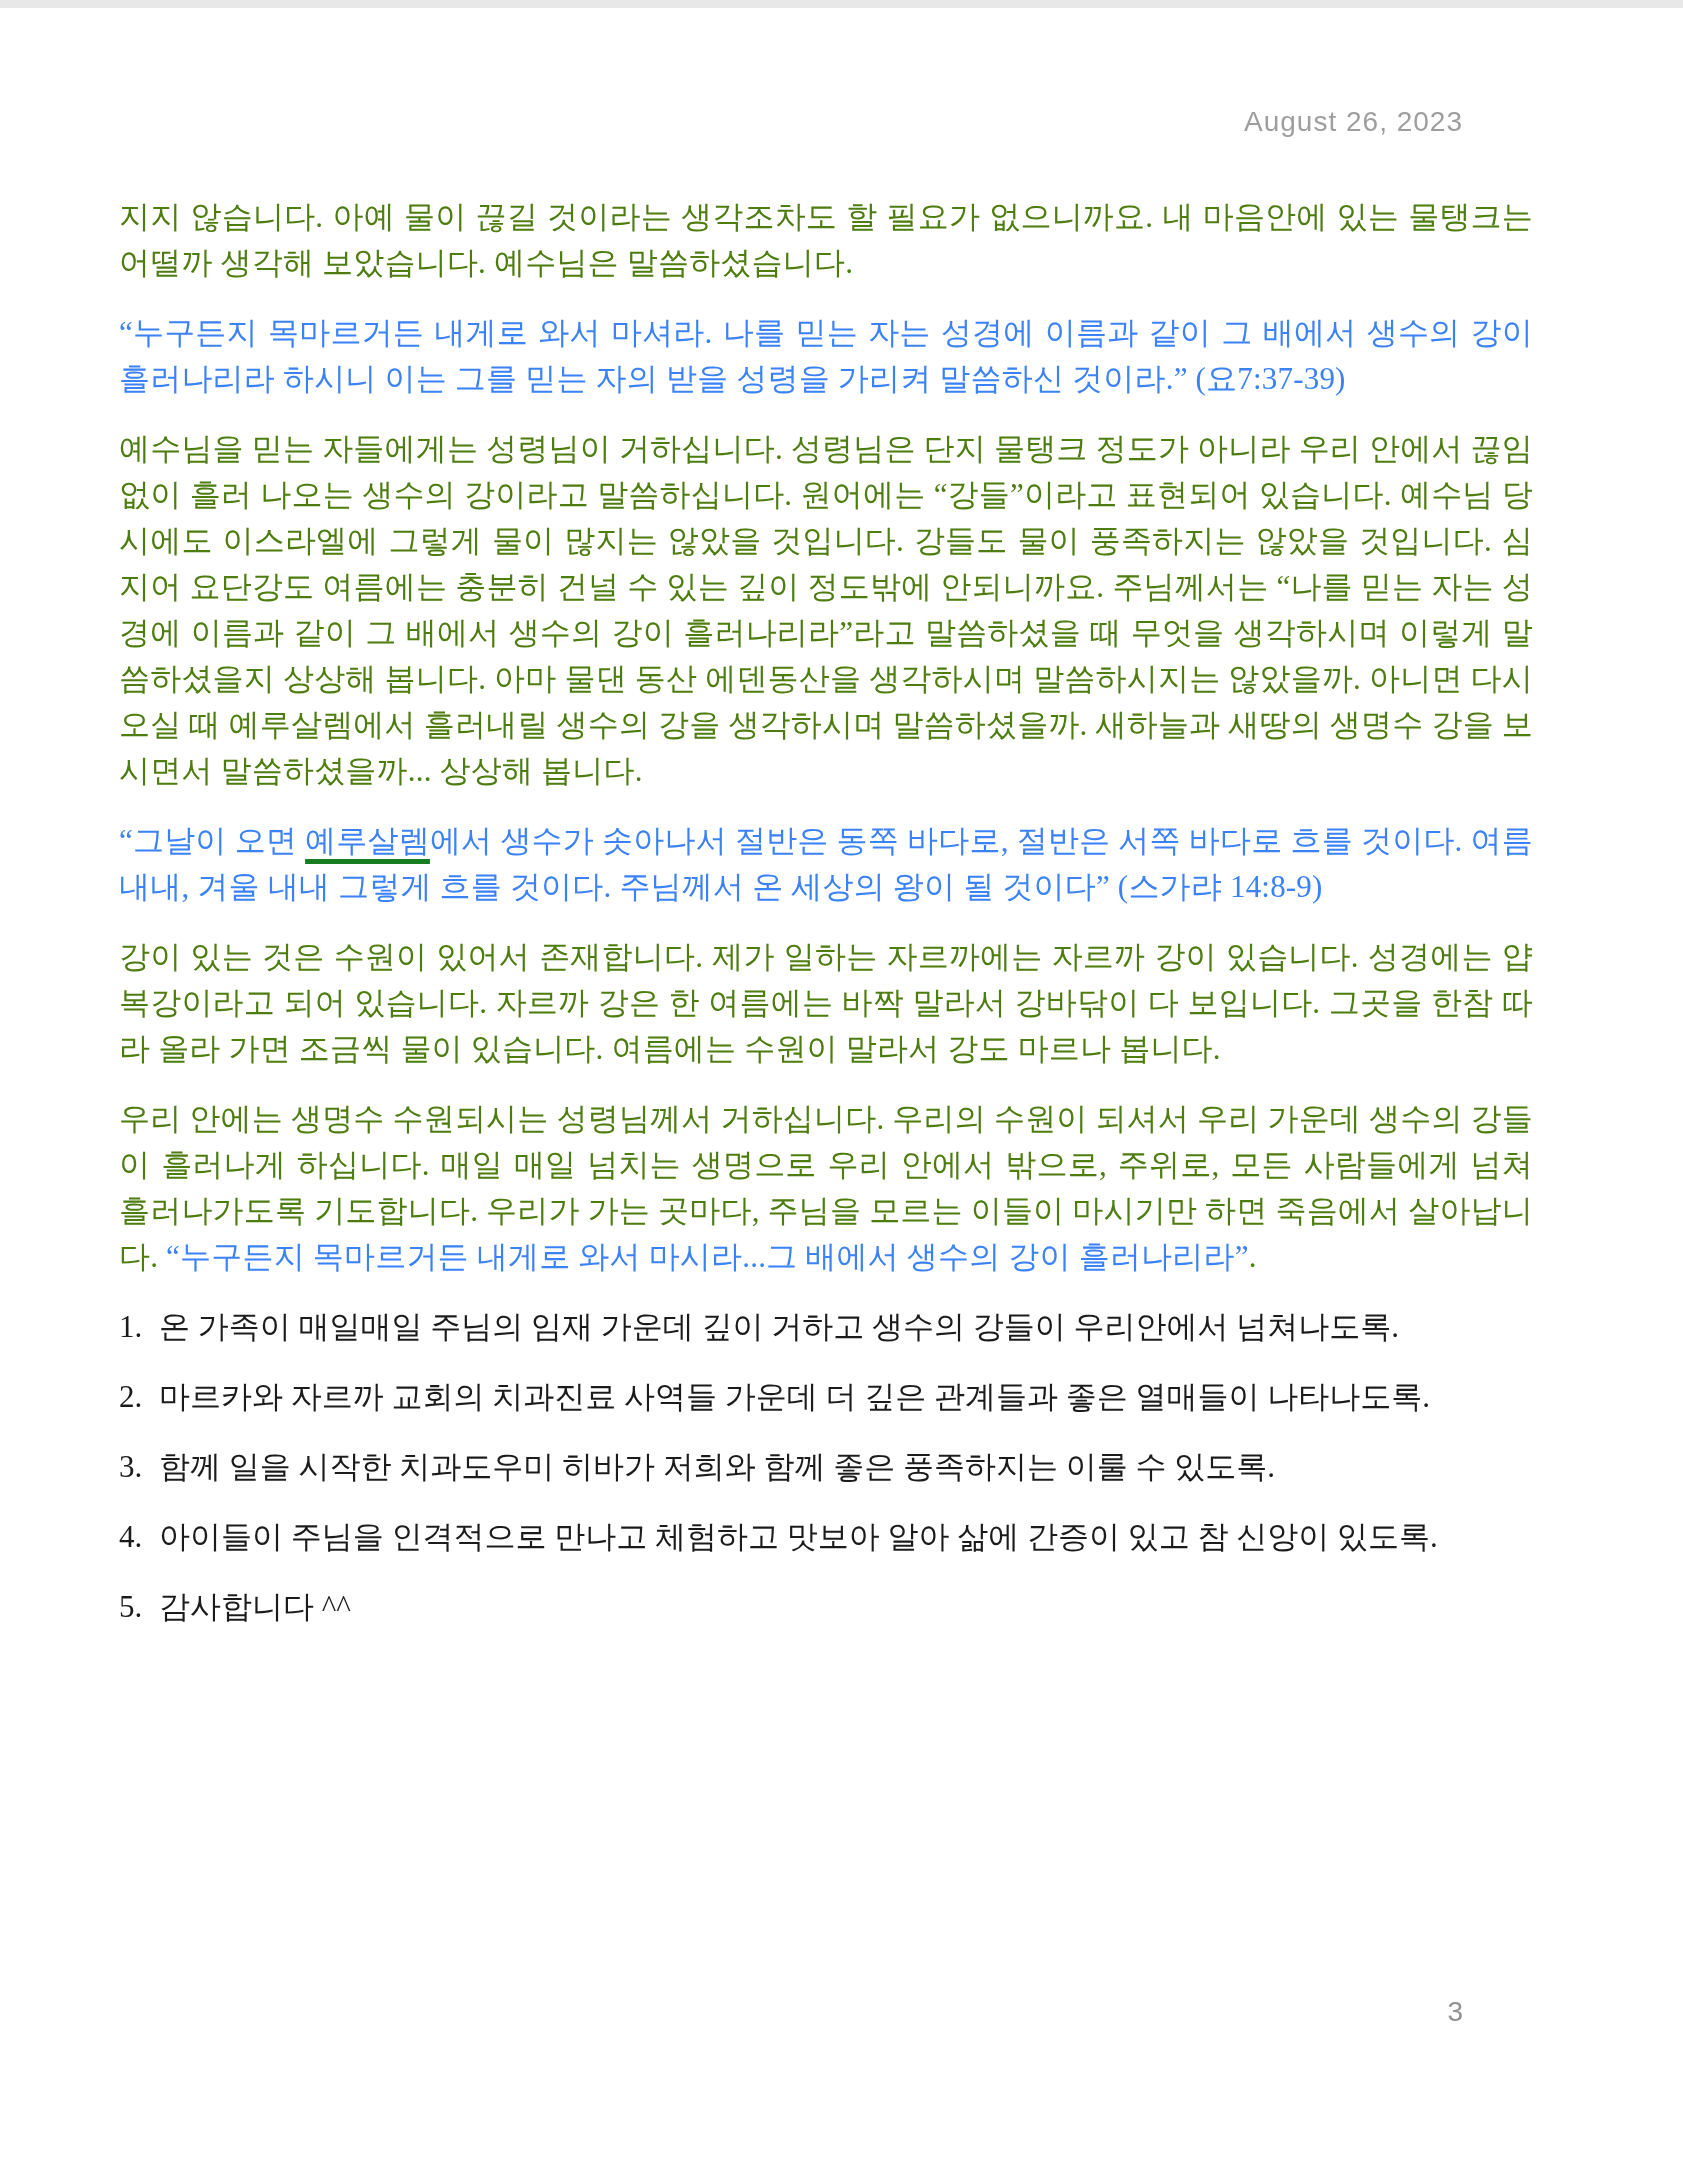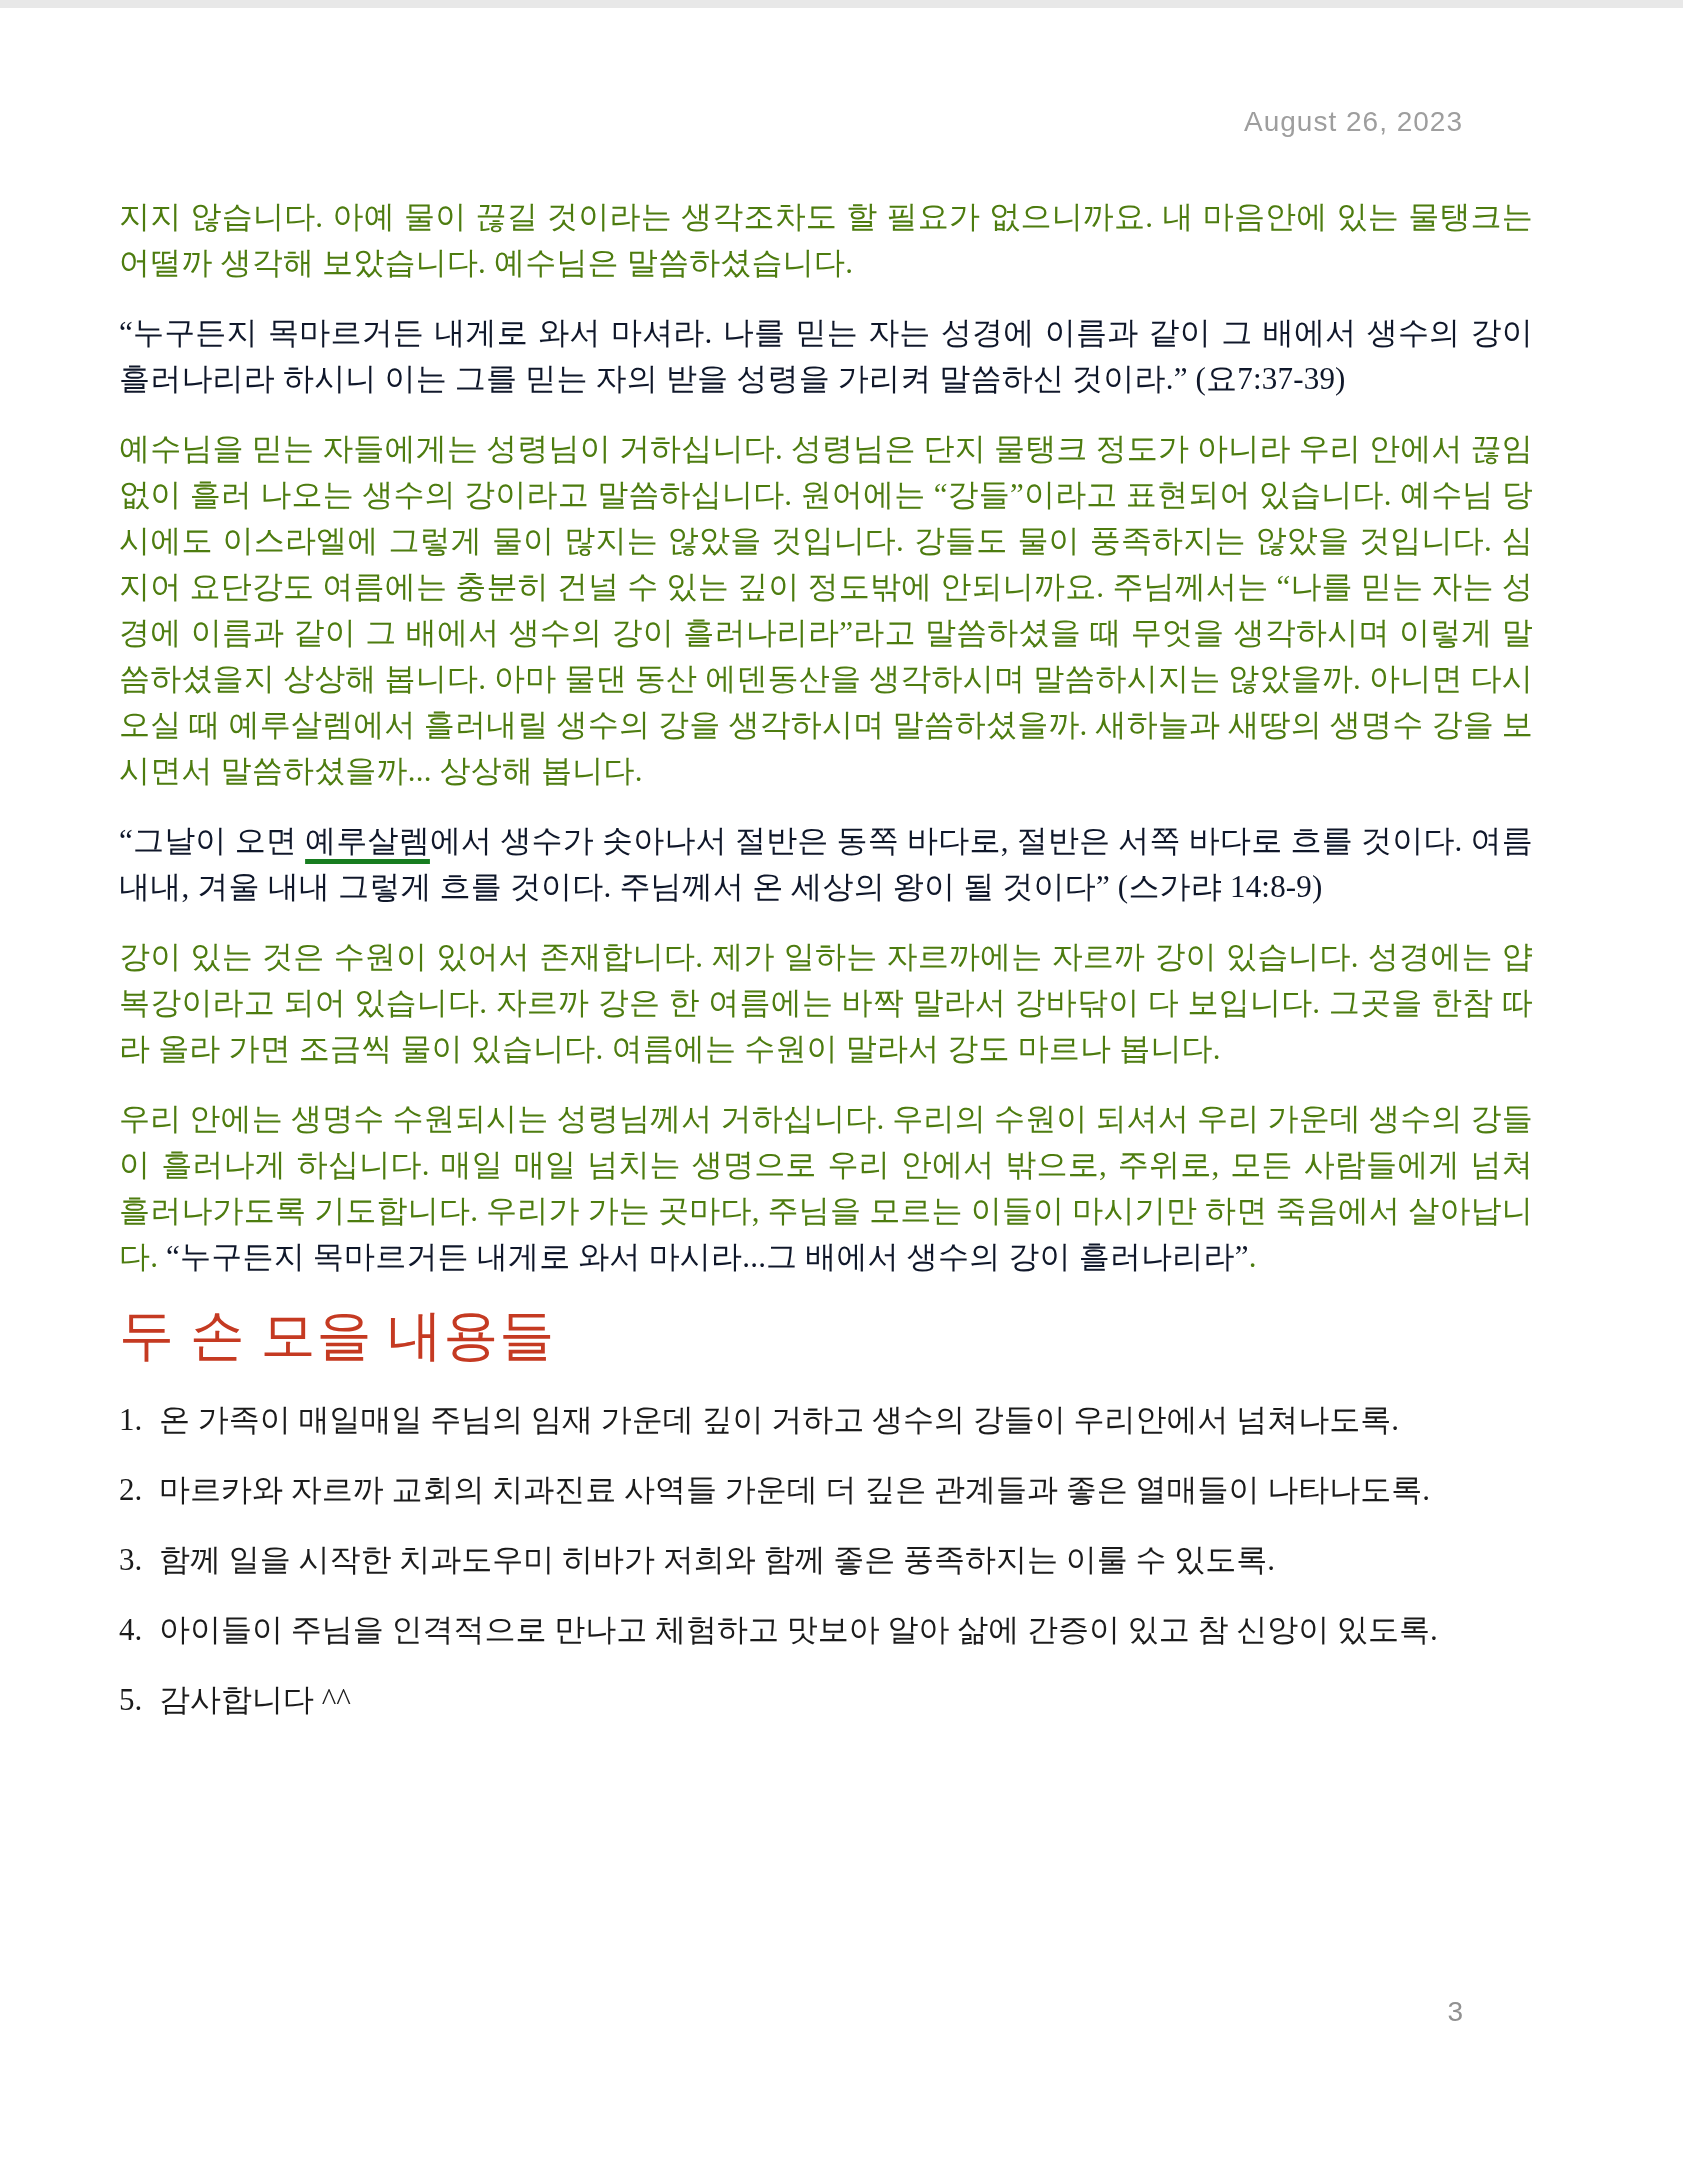--- a/index.html
+++ b/index.html
@@ -30,21 +30,21 @@
     width: 1414px;
   }
   .content p {
     margin: 0 0 24px 0;
     font-size: 31px;
     line-height: 46px;
     text-align: justify;
     letter-spacing: 0.2px;
   }
   .sg { color: #4d7c0f; }
-  .sg.green { color: #0f172a; }
+  .sg.green { color: #3b82f6; }
   .sg.green.u {
     text-decoration: underline;
     text-decoration-color: #177d20;
     text-decoration-thickness: 5px;
     text-underline-offset: 8px;
   }
   h1.section-heading {
     margin: 6px 0 30px 0;
     font-size: 55px;
     line-height: 63px;
@@ -90,21 +90,20 @@
     <p><span class="sg">예수님을 믿는 자들에게는 성령님이 거하십니다.  성령님은 단지 물탱크 정도가 아니라 우리 안에서 끊임없이 흘러 나오는 생수의 강이라고 말씀하십니다.  원어에는 “강들”이라고 표현되어 있습니다.  예수님 당시에도 이스라엘에 그렇게 물이 많지는 않았을 것입니다.  강들도 물이 풍족하지는 않았을 것입니다.  심지어 요단강도 여름에는 충분히 건널 수 있는 깊이 정도밖에 안되니까요. 주님께서는 “나를 믿는 자는 성경에 이름과 같이 그 배에서 생수의 강이 흘러나리라”라고 말씀하셨을 때 무엇을 생각하시며 이렇게 말씀하셨을지 상상해 봅니다. 아마 물댄 동산 에덴동산을 생각하시며 말씀하시지는 않았을까.  아니면 다시 오실 때 예루살렘에서 흘러내릴 생수의 강을 생각하시며 말씀하셨을까.  새하늘과 새땅의 생명수 강을 보시면서 말씀하셨을까...   상상해 봅니다.</span></p>
 
 
     <p><span class="sg green">“그날이 오면 </span><span class="sg green u">예루살렘</span><span class="sg green">에서 생수가 솟아나서 절반은 동쪽 바다로, 절반은 서쪽 바다로 흐를 것이다. 여름 내내, 겨울 내내 그렇게 흐를 것이다.  주님께서 온 세상의 왕이 될 것이다” (스가랴 14:8-9)</span></p>
 
 
     <p><span class="sg">강이 있는 것은 수원이 있어서 존재합니다.  제가 일하는 자르까에는 자르까 강이 있습니다.  성경에는 얍복강이라고 되어 있습니다.  자르까 강은 한 여름에는 바짝 말라서 강바닦이 다 보입니다.  그곳을 한참 따라 올라 가면 조금씩 물이 있습니다.  여름에는 수원이 말라서 강도 마르나 봅니다.</span></p>
 
     <p><span class="sg">우리 안에는 생명수 수원되시는 성령님께서 거하십니다. 우리의 수원이 되셔서 우리 가운데 생수의 강들이 흘러나게 하십니다.  매일 매일 넘치는 생명으로 우리 안에서 밖으로, 주위로, 모든 사람들에게 넘쳐 흘러나가도록 기도합니다.  우리가 가는 곳마다, 주님을 모르는 이들이 마시기만 하면 죽음에서 살아납니다.  </span><span class="sg green">“누구든지 목마르거든 내게로 와서 마시라...그 배에서 생수의 강이 흘러나리라”</span><span class="sg">.</span></p>
 
-    <h1 class="section-heading">두 손 모을 내용들</h1>
 
     <ol class="prayer-list">
       <li>
         <span class="num">1.</span>
         <span class="txt">온 가족이 매일매일 주님의 임재 가운데 깊이 거하고 생수의 강들이 우리안에서 넘쳐나도록.</span>
       </li>
       <li>
         <span class="num">2.</span>
         <span class="txt">마르카와 자르까 교회의 치과진료 사역들 가운데 더 깊은 관계들과 좋은 열매들이 나타나도록.</span>
       </li>

